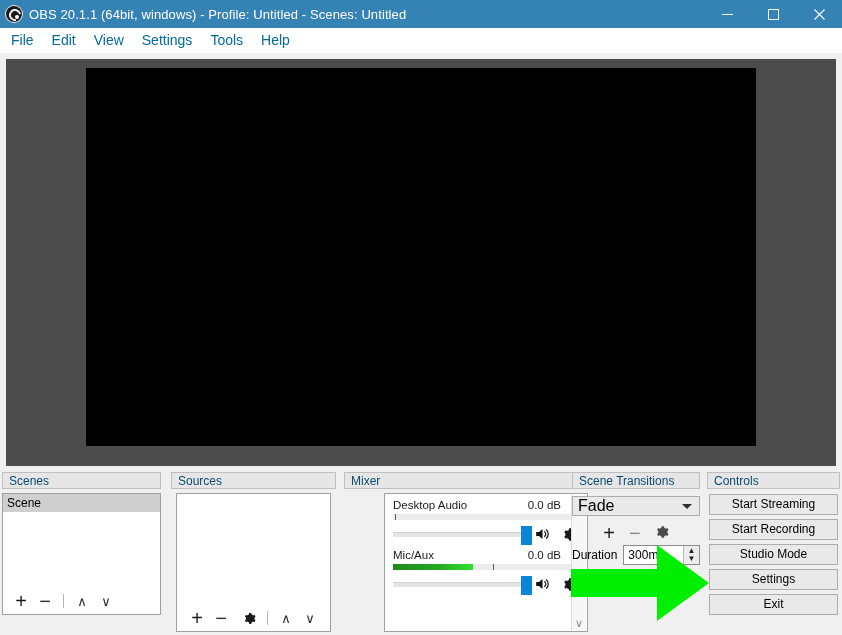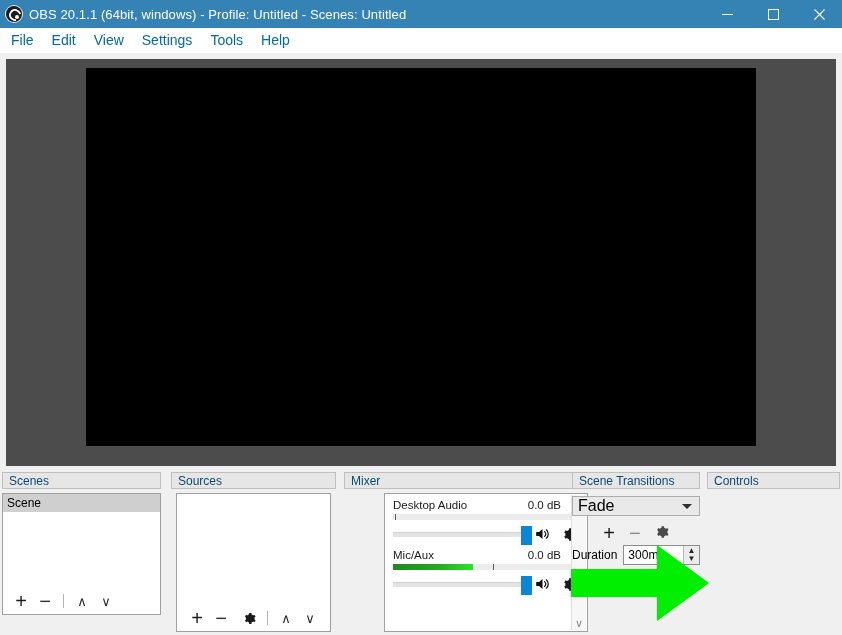--- a/index.html
+++ b/index.html
@@ -362,20 +362,27 @@
               <span>▲</span>
               <span>▼</span>
             </span>
           </div>
         </div>
       </div>
     </div>
 
     <div class="panel" style="left:707px;width:133px;">
       <div class="panel-title">Controls</div>
+      <div class="panel-body" style="margin-top:5px;padding:0 2px;">
+        <div class="ctrl-btn">Start Streaming</div>
+        <div class="ctrl-btn">Start Recording</div>
+        <div class="ctrl-btn">Studio Mode</div>
+        <div class="ctrl-btn">Settings</div>
+        <div class="ctrl-btn">Exit</div>
+      </div>
     </div>
 
   </div>
 
   <div class="arrow-annot">
     <svg width="140" height="82" viewBox="0 0 140 82">
       <polygon points="0,26 86,26 86,2 138,40 86,78 86,54 0,54" fill="#00ee00"></polygon>
     </svg>
   </div>
 

